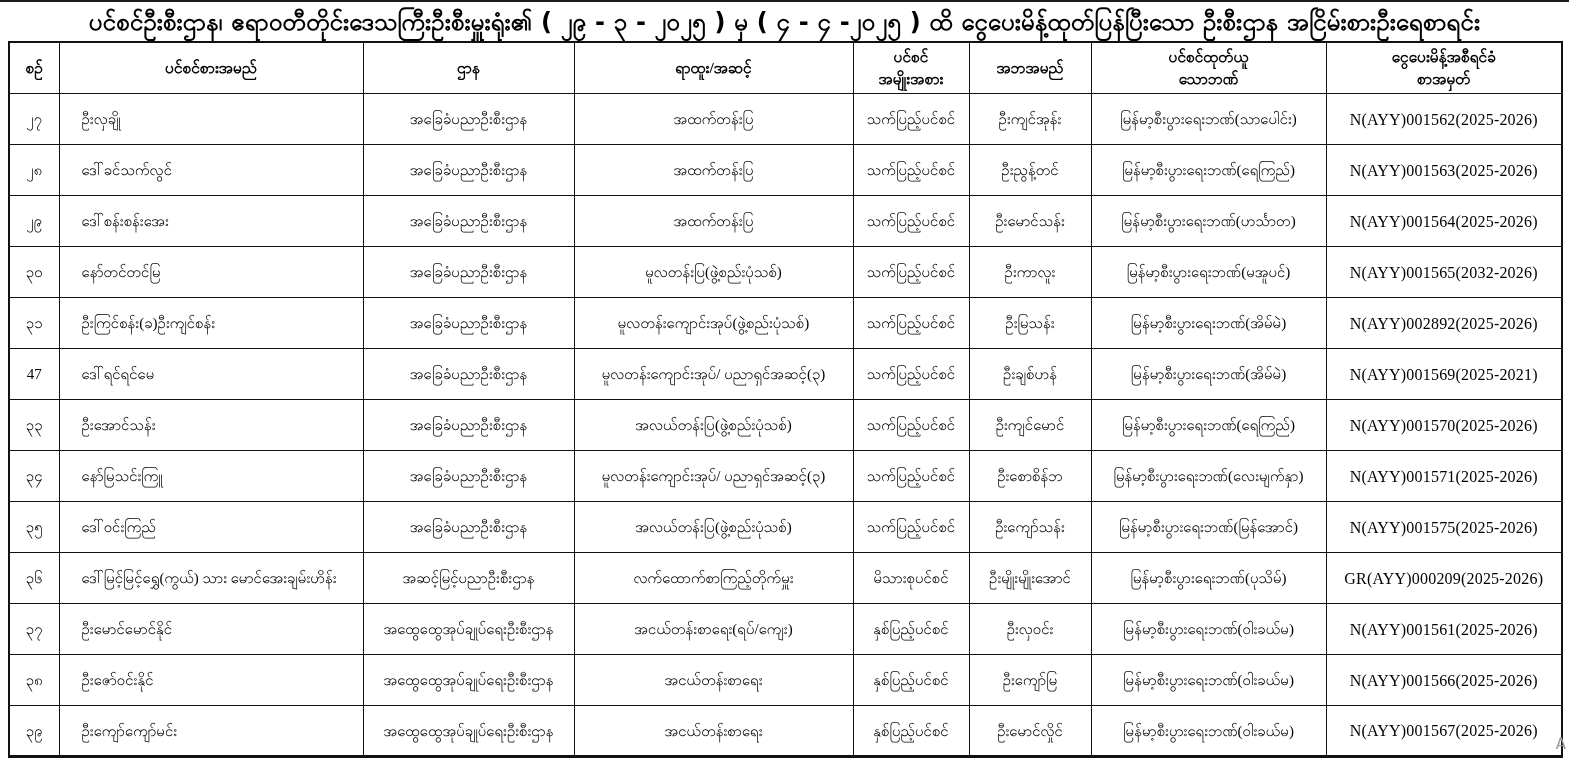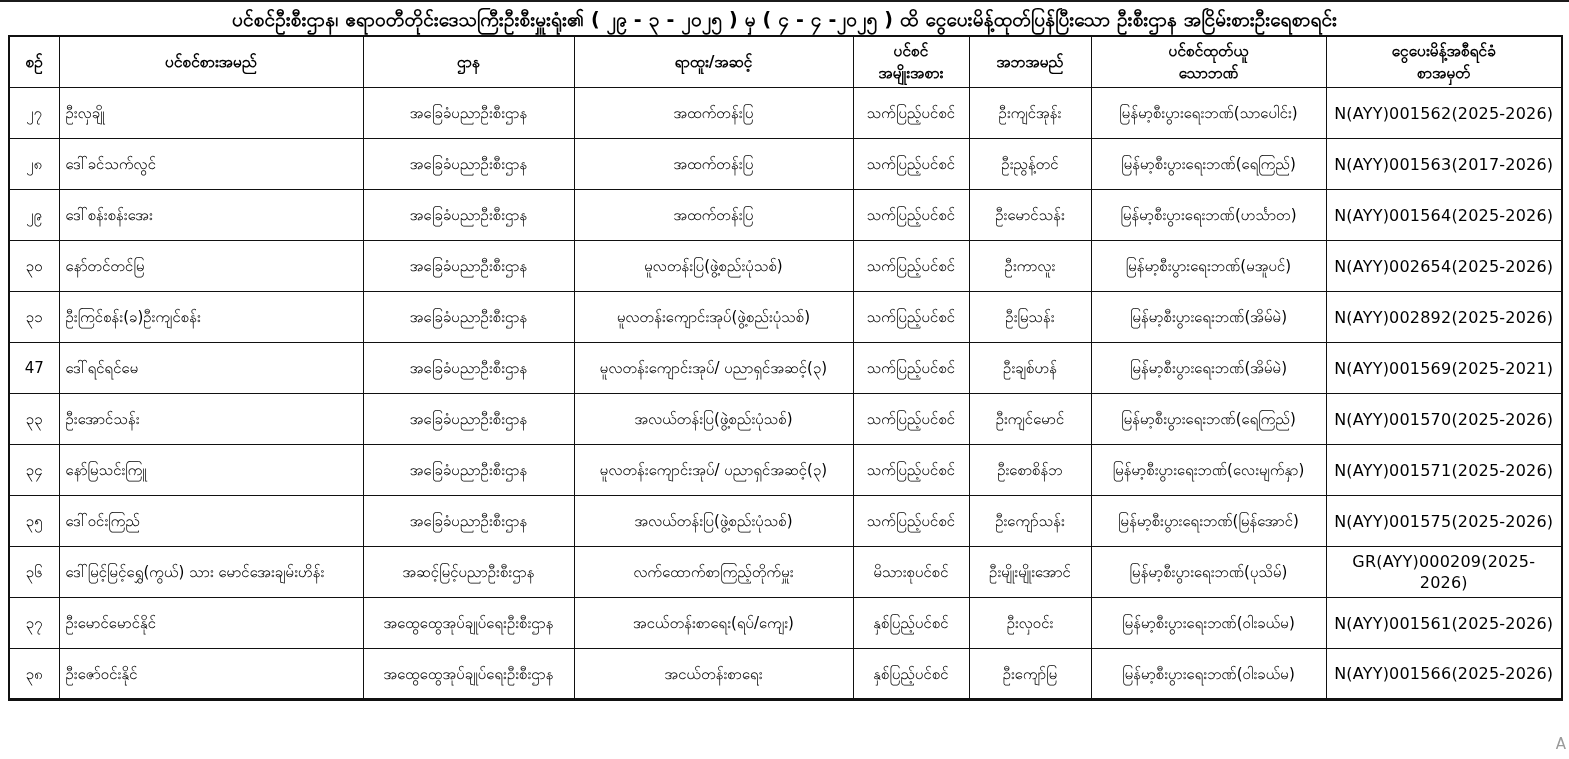--- a/index.html
+++ b/index.html
@@ -20,32 +20,33 @@
   }
   .top-line {
     position: absolute;
     top: 0; left: 0;
     width: 100%; height: 2px;
     background: #1b1b1b;
   }
   .title {
     text-align: center;
     font-weight: bold;
-    font-size: 19px;
+    font-size: 24px;
     line-height: 1.2;
     padding: 8px 10px 4px 10px;
     letter-spacing: 0.2px;
   }
   table.pension {
     border-collapse: collapse;
     table-layout: fixed;
     width: 1553px;
     margin-left: 8px;
     border: 2px solid #111;
     border-bottom: 3px solid #111;
+    font-family: Liberation Serif, serif;
   }
   table.pension th, table.pension td {
     border: 1.5px solid #111;
     overflow: hidden;
     box-sizing: border-box;
   }
   table.pension th {
     height: 52px;
     font-size: 15.5px;
     font-weight: bold;
@@ -58,21 +59,21 @@
   table.pension td {
     height: 51px;
     font-size: 15px;
     text-align: center;
     vertical-align: middle;
     padding: 2px 4px;
     line-height: 1.35;
   }
   table.pension td.col-name {
     text-align: left;
-    padding-left: 6px;
+    padding-left: 22px;
   }
   table.pension td.col-serial {
     font-size: 15px;
     margin-left: 13px;
   }
   table.pension td.col-number {
     font-size: 16px;
     letter-spacing: 0.2px;
   }
   .watermark {
@@ -129,41 +130,41 @@
           <td class="col-number">N(AYY)001562(2025-2026)</td>
         </tr>
         <tr>
           <td class="col-serial">၂၈</td>
           <td class="col-name">ဒေါ်ခင်သက်လွင်</td>
           <td>အခြေခံပညာဦးစီးဌာန</td>
           <td>အထက်တန်းပြ</td>
           <td>သက်ပြည့်ပင်စင်</td>
           <td>ဦးညွန့်တင်</td>
           <td>မြန်မာ့စီးပွားရေးဘဏ်(ရေကြည်)</td>
-          <td class="col-number">N(AYY)001563(2017-2026)</td>
+          <td class="col-number">N(AYY)001563(2025-2026)</td>
         </tr>
         <tr>
           <td class="col-serial">၂၉</td>
           <td class="col-name">ဒေါ်စန်းစန်းအေး</td>
           <td>အခြေခံပညာဦးစီးဌာန</td>
           <td>အထက်တန်းပြ</td>
           <td>သက်ပြည့်ပင်စင်</td>
           <td>ဦးမောင်သန်း</td>
           <td>မြန်မာ့စီးပွားရေးဘဏ်(ဟင်္သာတ)</td>
           <td class="col-number">N(AYY)001564(2025-2026)</td>
         </tr>
         <tr>
           <td class="col-serial">၃၀</td>
           <td class="col-name">နော်တင်တင်မြ</td>
           <td>အခြေခံပညာဦးစီးဌာန</td>
           <td>မူလတန်းပြ(ဖွဲ့စည်းပုံသစ်)</td>
           <td>သက်ပြည့်ပင်စင်</td>
           <td>ဦးကာလူး</td>
           <td>မြန်မာ့စီးပွားရေးဘဏ်(မအူပင်)</td>
-          <td class="col-number">N(AYY)002654(2025-2026)</td>
+          <td class="col-number">N(AYY)001565(2032-2026)</td>
         </tr>
         <tr>
           <td class="col-serial">၃၁</td>
           <td class="col-name">ဦးကြင်စန်း(ခ)ဦးကျင်စန်း</td>
           <td>အခြေခံပညာဦးစီးဌာန</td>
           <td>မူလတန်းကျောင်းအုပ်(ဖွဲ့စည်းပုံသစ်)</td>
           <td>သက်ပြည့်ပင်စင်</td>
           <td>ဦးမြသန်း</td>
           <td>မြန်မာ့စီးပွားရေးဘဏ်(အိမ်မဲ)</td>
           <td class="col-number">N(AYY)002892(2025-2026)</td>
@@ -231,17 +232,27 @@
         <tr>
           <td class="col-serial">၃၈</td>
           <td class="col-name">ဦးဇော်ဝင်းနိုင်</td>
           <td>အထွေထွေအုပ်ချုပ်ရေးဦးစီးဌာန</td>
           <td>အငယ်တန်းစာရေး</td>
           <td>နှစ်ပြည့်ပင်စင်</td>
           <td>ဦးကျော်မြ</td>
           <td>မြန်မာ့စီးပွားရေးဘဏ်(ဝါးခယ်မ)</td>
           <td class="col-number">N(AYY)001566(2025-2026)</td>
         </tr>
+        <tr>
+          <td class="col-serial">၃၉</td>
+          <td class="col-name">ဦးကျော်ကျော်မင်း</td>
+          <td>အထွေထွေအုပ်ချုပ်ရေးဦးစီးဌာန</td>
+          <td>အငယ်တန်းစာရေး</td>
+          <td>နှစ်ပြည့်ပင်စင်</td>
+          <td>ဦးမောင်လှိုင်</td>
+          <td>မြန်မာ့စီးပွားရေးဘဏ်(ဝါးခယ်မ)</td>
+          <td class="col-number">N(AYY)001567(2025-2026)</td>
+        </tr>
       </tbody>
   </table>
 
   <div class="watermark">A</div>
 </div>
 
 </body></html>

